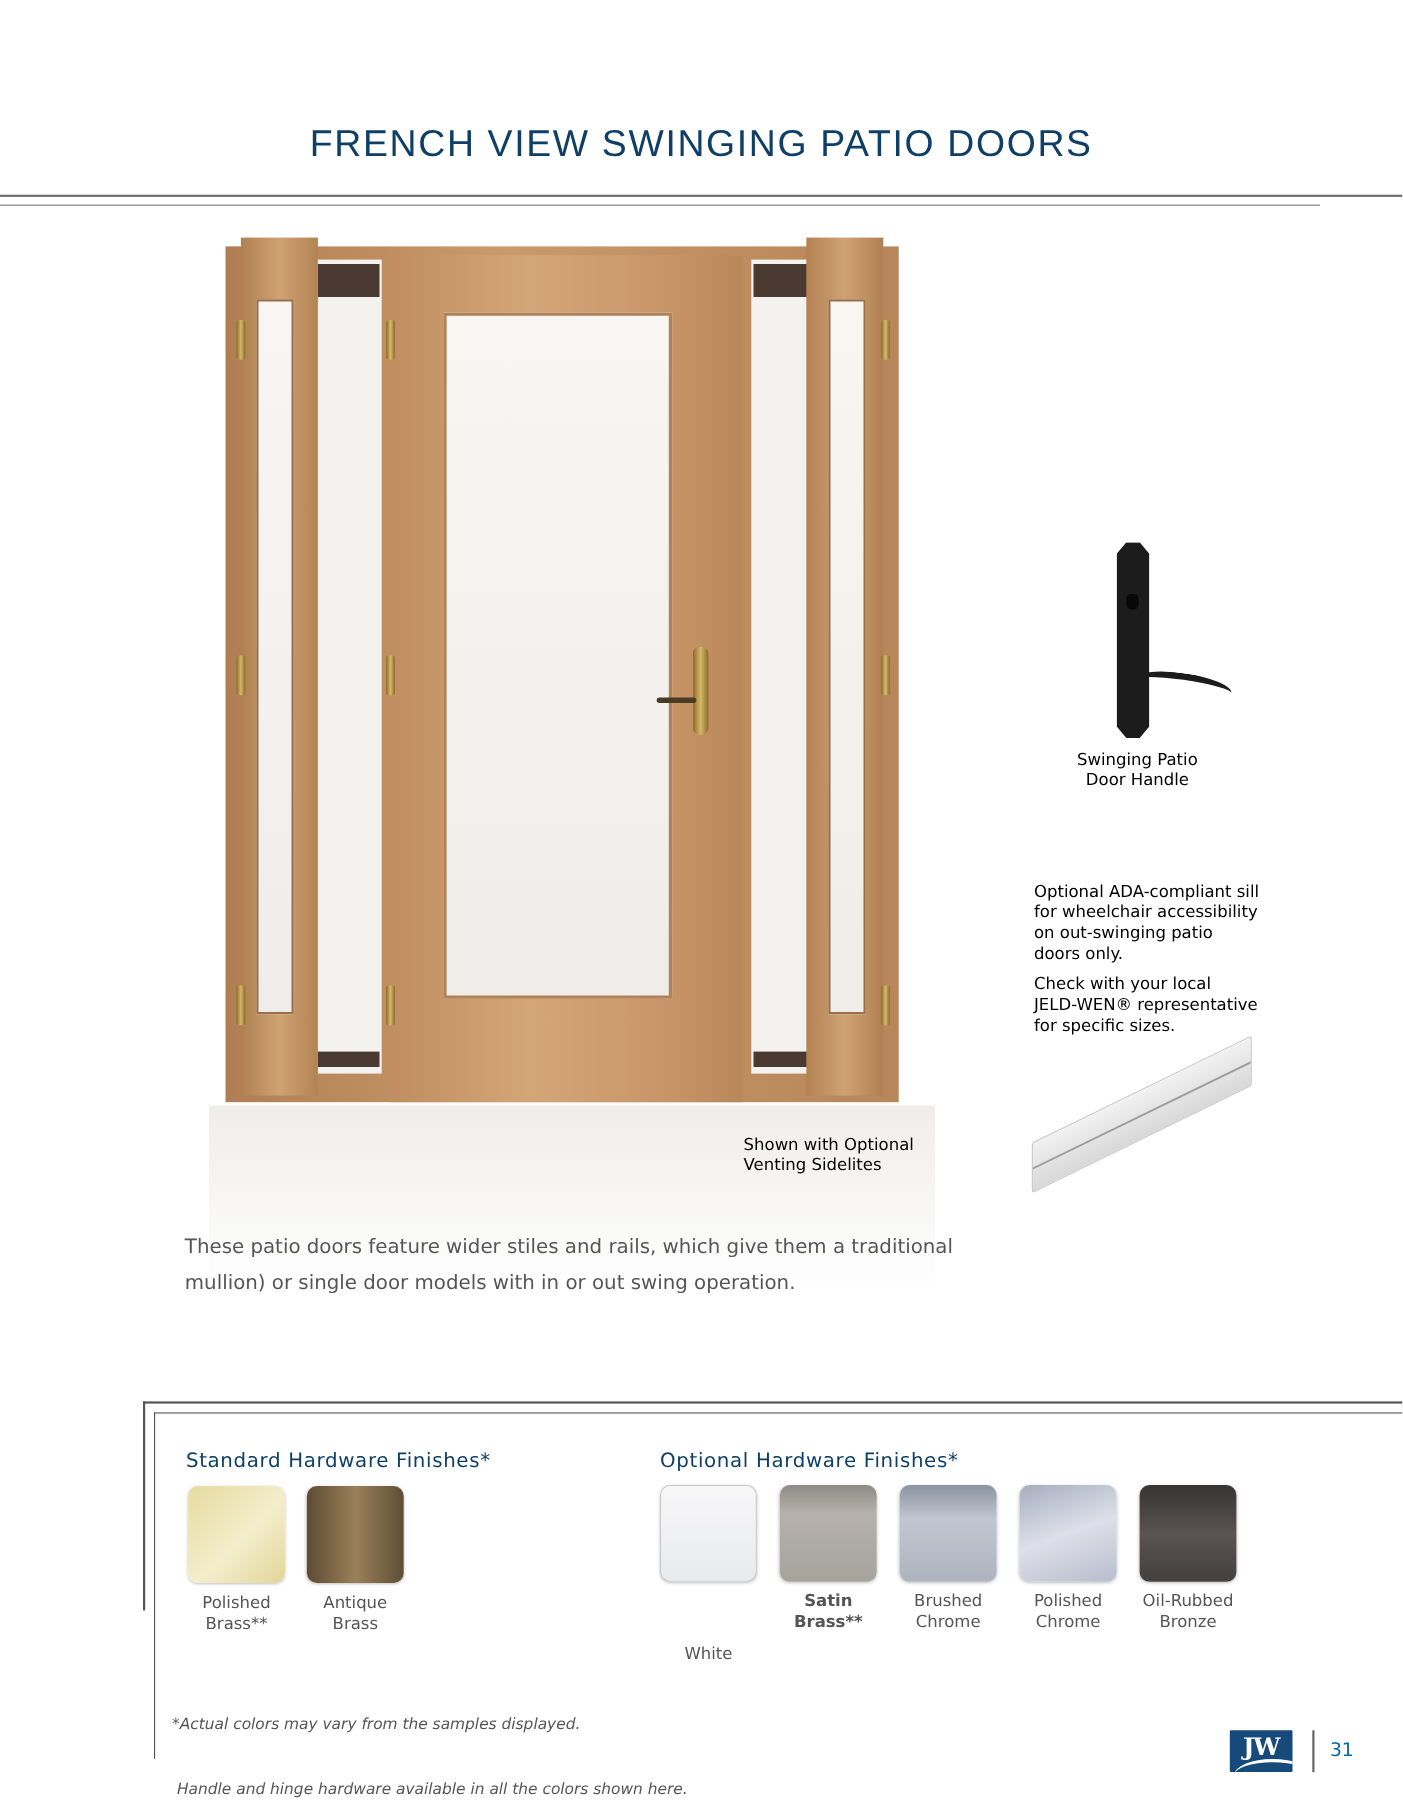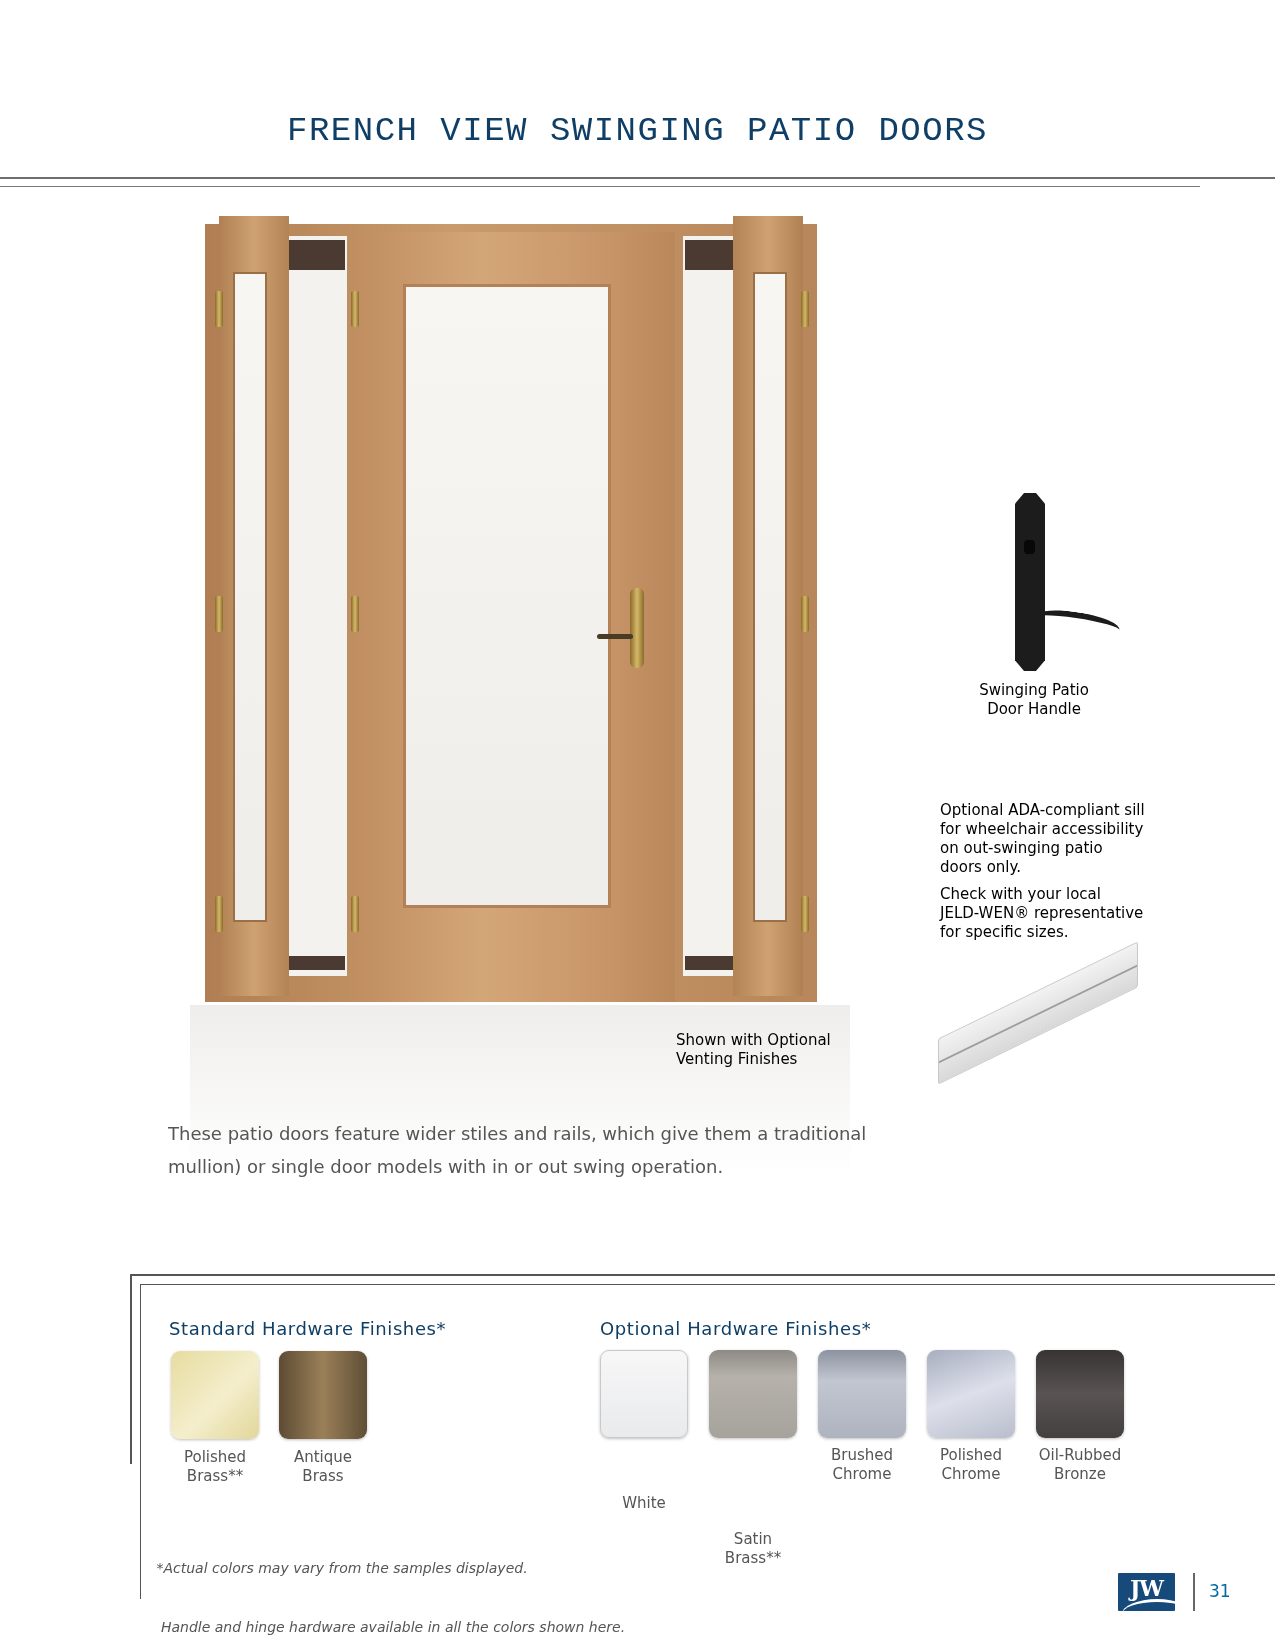--- a/index.html
+++ b/index.html
@@ -2,21 +2,21 @@
 <html><head>
 <meta charset="utf-8">
 <style>
   * { box-sizing: border-box; margin: 0; padding: 0; }
   html, body { width: 1275px; height: 1650px; background: #ffffff; overflow: hidden; }
   body { position: relative; font-family: "DejaVu Sans", sans-serif; color: #555; }
   .abs { position: absolute; }
 
   .title {
     left: 0; width: 1275px; top: 112px; text-align: center;
-    font-family: Liberation Mono, monospace; font-size: 34px; letter-spacing: 1.5px;
+    font-family: Liberation Sans, sans-serif; font-size: 34px; letter-spacing: 1.5px;
     color: #0f3f66; font-weight: normal;
   }
   .rule-top1 { left: 0; top: 177px; width: 1275px; height: 2px; background: #6e6e6e; }
   .rule-top2 { left: 0; top: 186px; width: 1200px; height: 1px; background: #777; }
 
   
   .door-wrap { left: 205px; top: 216px; width: 620px; height: 790px; }
   .frame { position: absolute; background: linear-gradient(90deg,#b07e52,#c89a6c 40%,#b7865a); }
   .glass { position: absolute; background: linear-gradient(180deg,#f7f6f3,#efedea); }
   .dark { position: absolute; background: #4a3a32; }
@@ -87,21 +87,21 @@
   <div class="hinge" style="left:146px;top:680px;"></div>
   <div class="hinge" style="left:596px;top:75px;"></div>
   <div class="hinge" style="left:596px;top:380px;"></div>
   <div class="hinge" style="left:596px;top:680px;"></div>
 
   <div class="hinge" style="left:425px;top:372px;width:14px;height:80px;border-radius:6px;"></div>
   <div style="position:absolute;left:392px;top:418px;width:36px;height:5px;background:#4a3b24;border-radius:3px;"></div>
 </div>
 <div class="abs caption" style="left:676px;top:1031px;">
   <div>Shown with Optional</div>
-  <div>Venting Finishes</div>
+  <div>Venting Sidelites</div>
 </div>
 
 <div class="abs handle-plate"></div>
 <div class="abs" style="left:1024px;top:540px;width:11px;height:14px;background:#080808;border-radius:4px;"></div>
 <div class="abs" style="left:1030px;top:612px;width:90px;height:24px;border-top:6px solid #1c1c1c;border-radius:60% 60% 0 0;transform:rotate(8deg);"></div>
 <div class="abs caption" style="left:960px;top:681px;width:148px;text-align:center;">
   <div>Swinging Patio</div>
   <div>Door Handle</div>
 </div>
 
@@ -144,21 +144,21 @@
 <div class="abs section-title" style="left:600px;top:1318px;">Optional Hardware Finishes*</div>
 <div class="swatch" style="left:600px;top:1350px;background:linear-gradient(180deg,#f7f7f8,#e9eaec);border:1px solid #c9c9c9;"></div>
 <div class="swatch" style="left:709px;top:1350px;background:linear-gradient(180deg,#8e8a85,#b6b1ab 30%,#a6a29c);"></div>
 <div class="swatch" style="left:818px;top:1350px;background:linear-gradient(180deg,#8d92a0,#c2c6d0 35%,#aeb3c0);"></div>
 <div class="swatch" style="left:927px;top:1350px;background:linear-gradient(160deg,#a8aec0,#dde0ea 50%,#b9bdcc);"></div>
 <div class="swatch" style="left:1036px;top:1350px;background:linear-gradient(180deg,#383434,#595352 50%,#444040);"></div>
 
 <div class="swatch-label" style="left:589px;top:1446px;margin-top:48px;">
   <div>White</div>
 </div>
-<div class="swatch-label" style="left:698px;top:1530px;">
+<div class="swatch-label" style="left:698px;top:1446px;font-weight:bold;">
   <div>Satin</div>
   <div>Brass**</div>
 </div>
 <div class="swatch-label" style="left:807px;top:1446px;">
   <div>Brushed</div>
   <div>Chrome</div>
 </div>
 <div class="swatch-label" style="left:916px;top:1446px;">
   <div>Polished</div>
   <div>Chrome</div>

